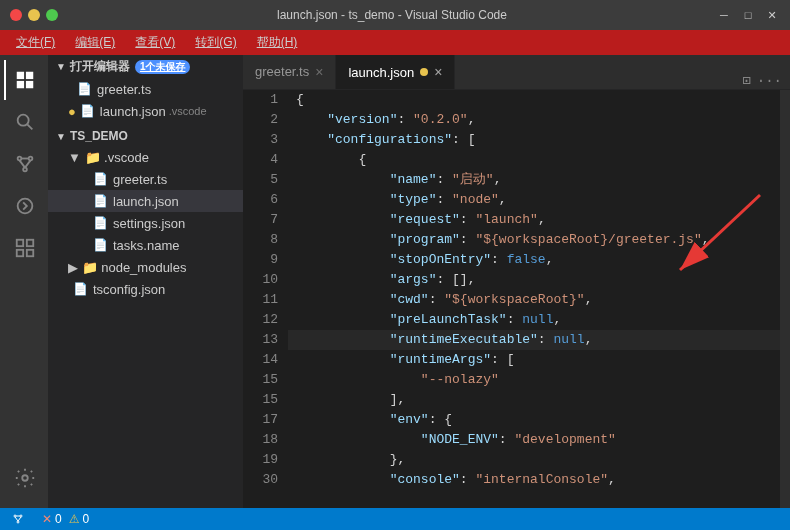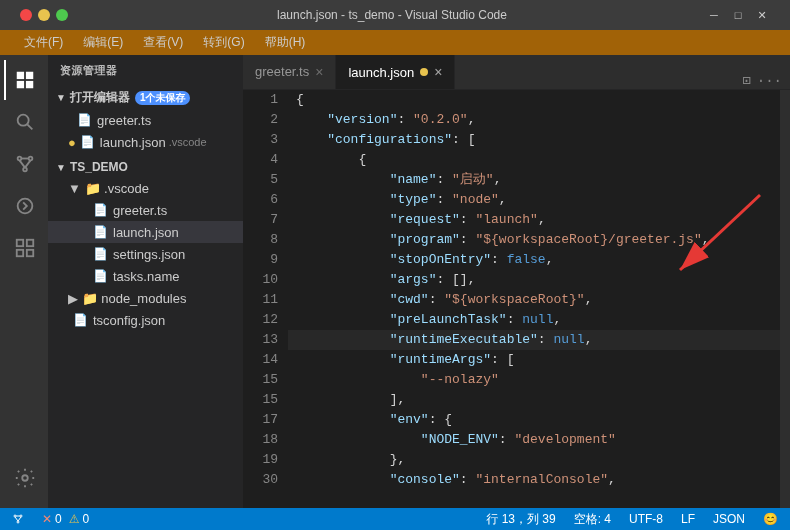--- a/index.html
+++ b/index.html
@@ -4,47 +4,48 @@
   <style>
     * { margin: 0; padding: 0; box-sizing: border-box; }
     body { width: 790px; height: 530px; background: #1e1e1e; font-family: 'Consolas', 'Courier New', monospace; overflow: hidden; display: flex; flex-direction: column; }
 
     
     .title-bar {
       background: #3c3c3c;
       height: 30px;
       display: flex;
       align-items: center;
-      padding: 0 20px;
+      padding: 0 10px;
       font-size: 12px;
       color: #cccccc;
       font-family: 'Segoe UI', sans-serif;
       flex-shrink: 0;
     }
     .title-bar .traffic-lights { display: flex; gap: 6px; margin-right: 10px; }
     .traffic-light { width: 12px; height: 12px; border-radius: 50%; }
     .tl-close { background: #f44747; }
     .tl-min { background: #e8c34e; }
     .tl-max { background: #4ec94e; }
     .title-bar .title-text { flex: 1; text-align: center; font-size: 12px; color: #cccccc; }
     .title-bar .win-controls { display: flex; gap: 8px; font-size: 11px; color: #cccccc; }
     .win-ctrl { width: 16px; text-align: center; cursor: pointer; }
 
     
     .menu-bar {
-      background: #a16207;
+      background: #b91c1c;
       height: 25px;
       display: flex;
       align-items: center;
-      padding: 0 16px;
+      padding: 0 8px;
       font-size: 12px;
       color: #cccccc;
       font-family: 'Segoe UI', sans-serif;
       flex-shrink: 0;
       gap: 4px;
+      text-decoration: underline;
     }
     .menu-item { padding: 2px 8px; cursor: pointer; border-radius: 3px; }
 
     
     .main-area { display: flex; flex: 1; overflow: hidden; }
 
     
     .activity-bar {
       width: 48px;
       background: #333333;
@@ -99,20 +100,21 @@
     }
     .chevron { font-size: 10px; margin-right: 4px; color: #cccccc; }
     .badge {
       font-size: 10px;
       background: #4d90fe;
       color: white;
       border-radius: 10px;
       padding: 0 5px;
       margin-left: 5px;
       font-family: 'Segoe UI', sans-serif;
+      text-decoration: underline;
     }
     .tree-item {
       display: flex;
       align-items: center;
       padding: 2px 0;
       font-size: 13px;
       color: #cccccc;
       font-family: 'Segoe UI', sans-serif;
       cursor: pointer;
       height: 22px;
@@ -293,21 +295,20 @@
     </div>
     <div class="activity-icon activity-bottom">
       <svg width="22" height="22" viewBox="0 0 24 24" fill="none" stroke="currentColor" stroke-width="2">
           <circle cx="12" cy="12" r="3"></circle>
           <path d="M12 2v2M12 20v2M4.22 4.22l1.42 1.42M18.36 18.36l1.42 1.42M2 12h2M20 12h2M4.22 19.78l1.42-1.42M18.36 5.64l1.42-1.42"></path>
         </svg>
     </div>
   </div>
 
   <div class="sidebar">
-    <div class="sidebar-header">资源管理器</div>
 
     <div class="sidebar-section-header">
       <span class="chevron">▼</span>
       <span>打开编辑器</span>
       <span class="badge">1个未保存</span>
     </div>
     <div class="tree-item">
       <span class="indent" style="width:28px"></span>
       <span class="file-icon">📄</span>
       <span>greeter.ts</span>
@@ -475,33 +476,13 @@
           <line x1="18" y1="8" x2="12" y2="16"></line>
         </svg>
     </div>
     <div class="status-item">
       <span style="color:#f48771;">✕</span>
       <span>0</span>
       <span style="color:#e8c34e; margin-left:4px;">⚠</span>
       <span>0</span>
     </div>
   </div>
-  <div class="status-right">
-    <div class="status-item">
-      <span>行 13，列 39</span>
-    </div>
-    <div class="status-item">
-      <span>空格: 4</span>
-    </div>
-    <div class="status-item">
-      <span>UTF-8</span>
-    </div>
-    <div class="status-item">
-      <span>LF</span>
-    </div>
-    <div class="status-item">
-      <span>JSON</span>
-    </div>
-    <div class="status-item">
-      <span>😊</span>
-    </div>
-  </div>
 </div>
 
 </body></html>

